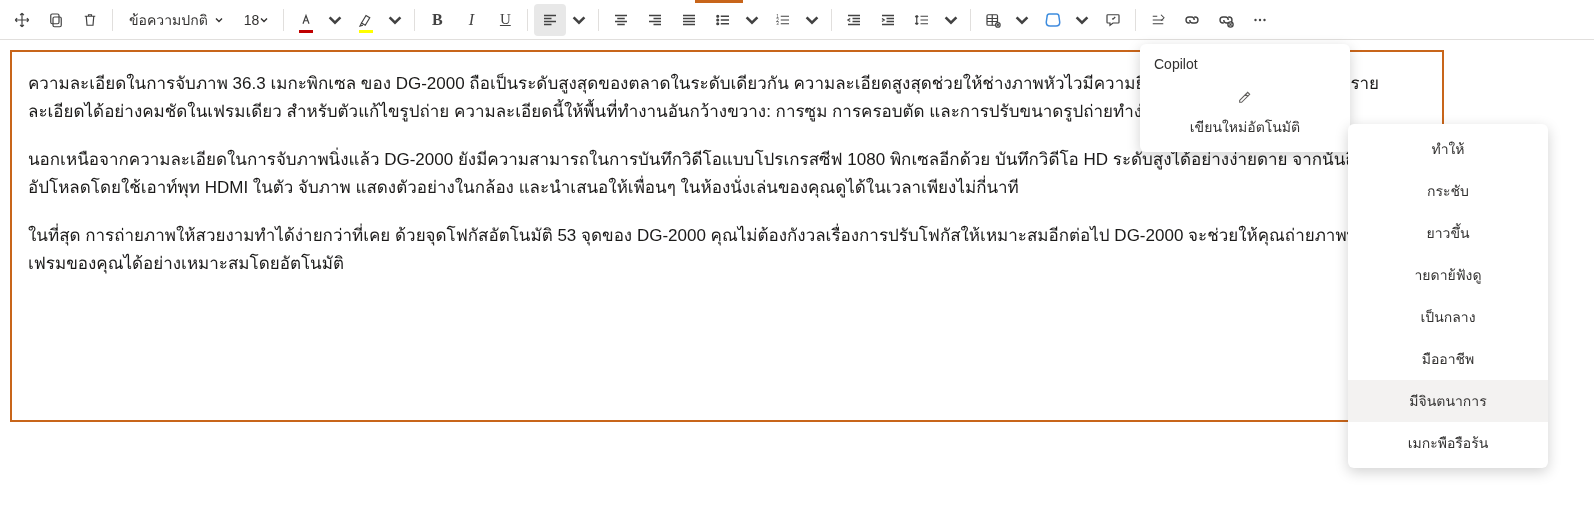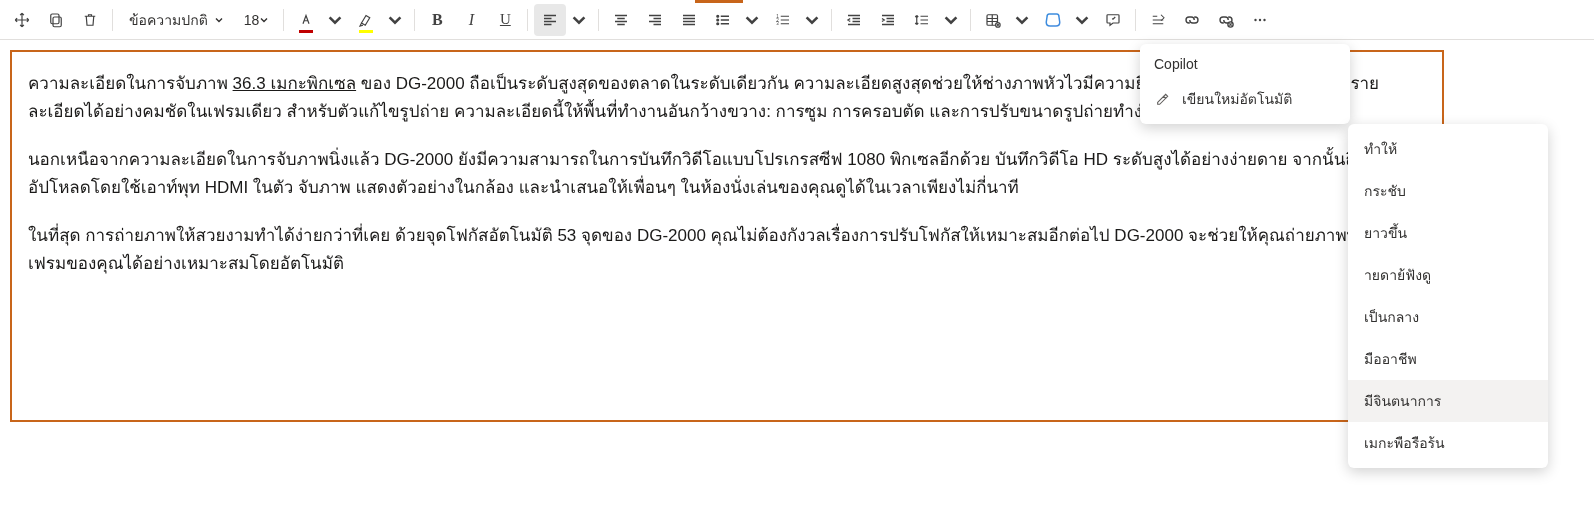--- a/index.html
+++ b/index.html
@@ -87,21 +87,20 @@
     padding: 18px 16px;
     background: #fff;
   }
   .doc-area p {
     margin: 0 0 20px 0;
     font-size: 17px;
     line-height: 1.65;
     color: #1b1a19;
   }
   .underline-frag {
-    text-decoration: underline;
     text-decoration-color: #1b1a19;
   }
   
   .menu {
     position: absolute;
     background: #ffffff;
     box-shadow: 0 4px 14px rgba(0,0,0,0.18);
     border-radius: 6px;
     padding: 6px 0;
     font-size: 14px;
@@ -112,20 +111,21 @@
     left: 1140px;
     width: 210px;
   }
   .menu-item {
     display: flex;
     align-items: center;
     gap: 10px;
     padding: 8px 14px;
     cursor: pointer;
     color: #323130;
+    flex-direction: column;
   }
   .menu-item:hover, .menu-item.hover { background: #f3f2f1; }
   .menu-item .mi-icon {
     width: 18px; height: 18px;
     display: flex; align-items: center; justify-content: center;
     color: #605e5c;
   }
   .menu-item .mi-icon svg { width: 16px; height: 16px; }
   .menu-item .spacer { flex: 1; }
   .menu-item .sub-chev { width: 10px; height: 10px; color: #605e5c; }

